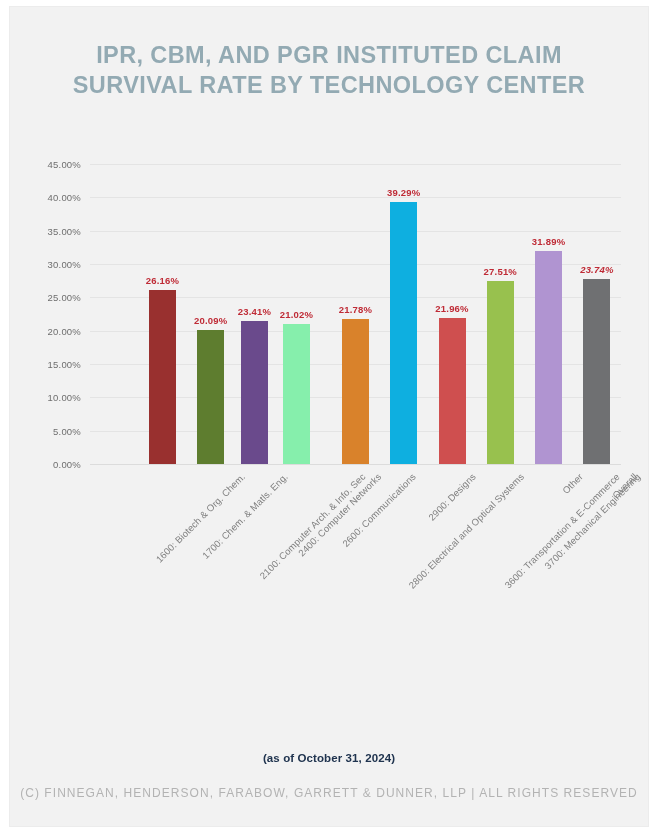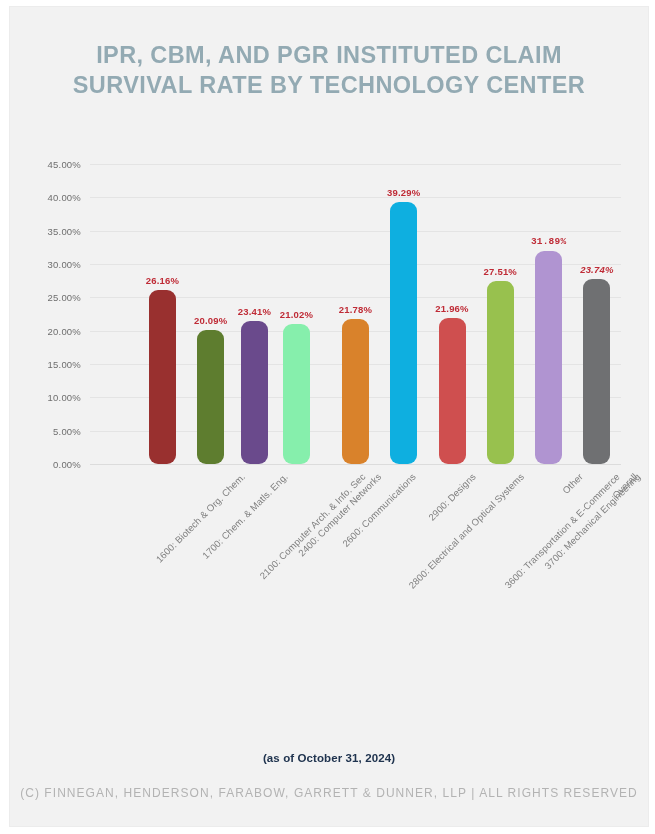--- a/index.html
+++ b/index.html
@@ -77,21 +77,20 @@
     transform: translateY(-50%);
     font-size: 9.5px;
     color: #6e6e6e;
     white-space: nowrap;
     letter-spacing: 0.2px;
   }
 
   .bar {
     position: absolute;
     bottom: 0;
-    border-radius: 9px;
   }
 
   .bar-value {
     position: absolute;
     bottom: 100%;
     left: 50%;
     transform: translateX(-50%);
     margin-bottom: 4px;
     font-size: 9.5px;
     font-weight: bold;
@@ -194,21 +193,21 @@
         <div class="xtick" style="left: 317.773px;">2900: Designs</div>
         <div class="bar" style="left: 348.545px; width: 27px; height: 146.4px; background: rgb(207, 79, 79);">
           <div class="bar-value" style="color: rgb(191, 43, 54);">21.96%</div>
         </div>
         <div class="xtick" style="left: 366.045px;">3600: Transportation &amp; E-Commerce</div>
         <div class="bar" style="left: 396.818px; width: 27px; height: 183.4px; background: rgb(152, 193, 78);">
           <div class="bar-value" style="color: rgb(191, 43, 54);">27.51%</div>
         </div>
         <div class="xtick" style="left: 414.318px;">3700: Mechanical Engineering</div>
         <div class="bar" style="left: 445.091px; width: 27px; height: 212.6px; background: rgb(176, 148, 209);">
-          <div class="bar-value" style="color: rgb(191, 43, 54); font-family: Liberation Mono, monospace;">31.89%</div>
+          <div class="bar-value" style="color: rgb(191, 43, 54);">31.89%</div>
         </div>
         <div class="xtick" style="left: 462.591px;">Other</div>
         <div class="bar" style="left: 493.364px; width: 27px; height: 185px; background: rgb(111, 112, 114); font-style: italic;">
           <div class="bar-value" style="color: rgb(191, 43, 54);">23.74%</div>
         </div>
         <div class="xtick" style="left: 510.864px;">Overall</div>
       </div>
   </div>
 
   <div class="asof">(as of October 31, 2024)</div>

